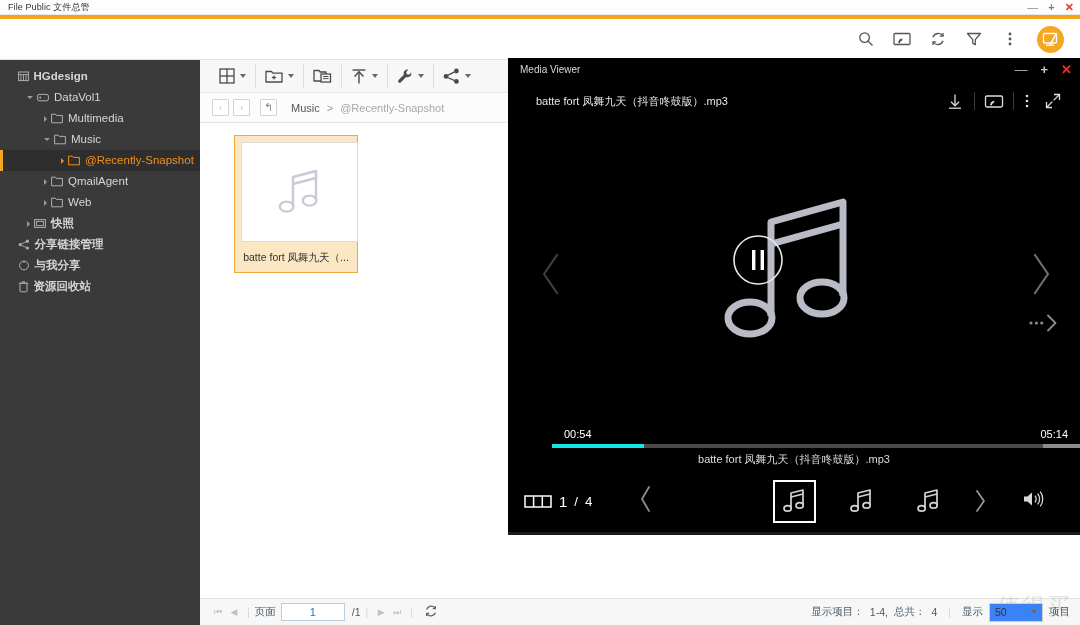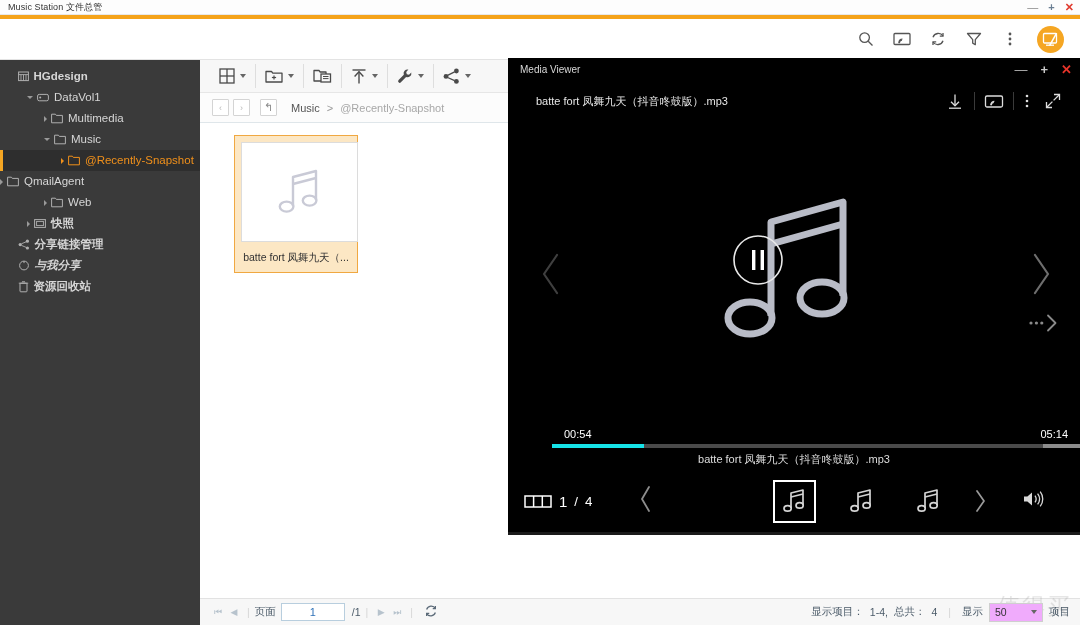--- a/index.html
+++ b/index.html
@@ -141,21 +141,21 @@
     width: 64px; height: 18px; border: 1px solid #b8cede; background: #fff;
     font-size: 11px; color: #2f72b8; text-align: center; line-height: 16px;
   }
   .pg-of { margin-left: 7px; color: #4a5a68; }
   .refresh-btn { margin-left: 6px; cursor: pointer; }
   .status-right {
     position: absolute; right: 10px; display: flex; align-items: center;
     gap: 6px; font-size: 10.5px; color: #4a5a68; white-space: nowrap;
   }
   .sel-box {
-    width: 54px; height: 19px; border: 1px solid #cfcfcf; background: #f0abfc;
+    width: 54px; height: 19px; border: 1px solid #cfcfcf; background: #3b82f6;
     display: flex; align-items: center; justify-content: space-between;
     padding: 0 5px; font-size: 10.5px; color: #333; cursor: pointer;
   }
   .watermark {
     position: absolute; right: 8px; bottom: 3px;
     font-size: 23px; color: rgba(140,140,140,0.22);
     font-family: "DejaVu Sans", sans-serif; letter-spacing: 2px;
     pointer-events: none; white-space: nowrap;
   }
 
@@ -214,21 +214,21 @@
   .mv-thumb-next { display: flex; align-items: center; gap: 1px; cursor: pointer; }
   .mv-vol { position: absolute; right: 34px; cursor: pointer; }
   .mv-footer-line { height: 3px; background: #1a1a1a; }
 </style>
 </head>
 <body>
 
 <div class="app">
 
   <div class="os-titlebar">
-    <span class="os-title">Music Station 文件总管</span>
+    <span class="os-title">File Public 文件总管</span>
     <div class="os-btns">
       <span class="os-btn">—</span>
       <span class="os-btn plus">+</span>
       <span class="os-btn close">✕</span>
     </div>
   </div>
   <div class="accent-strip"></div>
 
   <div class="fs-header">
     <div class="header-icons">
@@ -322,21 +322,21 @@
           </div>
           <div class="tree-item selected" style="padding-left: 61px;">
             <span class="arrow "></span>
             <span class="ico">
               <svg width="12" height="11" viewBox="0 0 12 11">
                 <path d="M0.6 1.2h3.8l0.9 1.2H11.4V9.8H0.6z" fill="none" stroke="#f0901b" stroke-width="1"></path>
               </svg>
             </span>
             <span class="lbl">@Recently-Snapshot</span>
           </div>
-          <div class="tree-item" style="">
+          <div class="tree-item" style="padding-left: 44px;">
             <span class="arrow "></span>
             <span class="ico">
               <svg width="12" height="11" viewBox="0 0 12 11">
                 <path d="M0.6 1.2h3.8l0.9 1.2H11.4V9.8H0.6z" fill="none" stroke="#b0b0b0" stroke-width="1"></path>
               </svg>
             </span>
             <span class="lbl">QmailAgent</span>
           </div>
           <div class="tree-item" style="padding-left: 44px;">
             <span class="arrow "></span>
@@ -363,21 +363,21 @@
               <svg width="12" height="11" viewBox="0 0 12 11">
                 <circle cx="9.4" cy="2.2" r="1.6" fill="#b0b0b0"></circle>
                 <circle cx="2.2" cy="5.6" r="1.6" fill="#b0b0b0"></circle>
                 <circle cx="9.4" cy="9" r="1.6" fill="#b0b0b0"></circle>
                 <line x1="3.4" y1="4.8" x2="8.2" y2="2.8" stroke="#b0b0b0" stroke-width="0.9"></line>
                 <line x1="3.4" y1="6.4" x2="8.2" y2="8.4" stroke="#b0b0b0" stroke-width="0.9"></line>
               </svg>
             </span>
             <span class="lbl">分享链接管理</span>
           </div>
-          <div class="tree-item bold" style="padding-left: 10px; font-style: italic;">
+          <div class="tree-item bold" style="padding-left: 10px;">
             <span class="arrow none"></span>
             <span class="ico">
               <svg width="12" height="11" viewBox="0 0 12 11">
                 <circle cx="6" cy="5.5" r="4.4" fill="none" stroke="#b0b0b0" stroke-width="1"></circle>
                 <path d="M6 1.1v2" stroke="#b0b0b0" stroke-width="1"></path>
               </svg>
             </span>
             <span class="lbl">与我分享</span>
           </div>
           <div class="tree-item bold" style="padding-left: 10px;">

